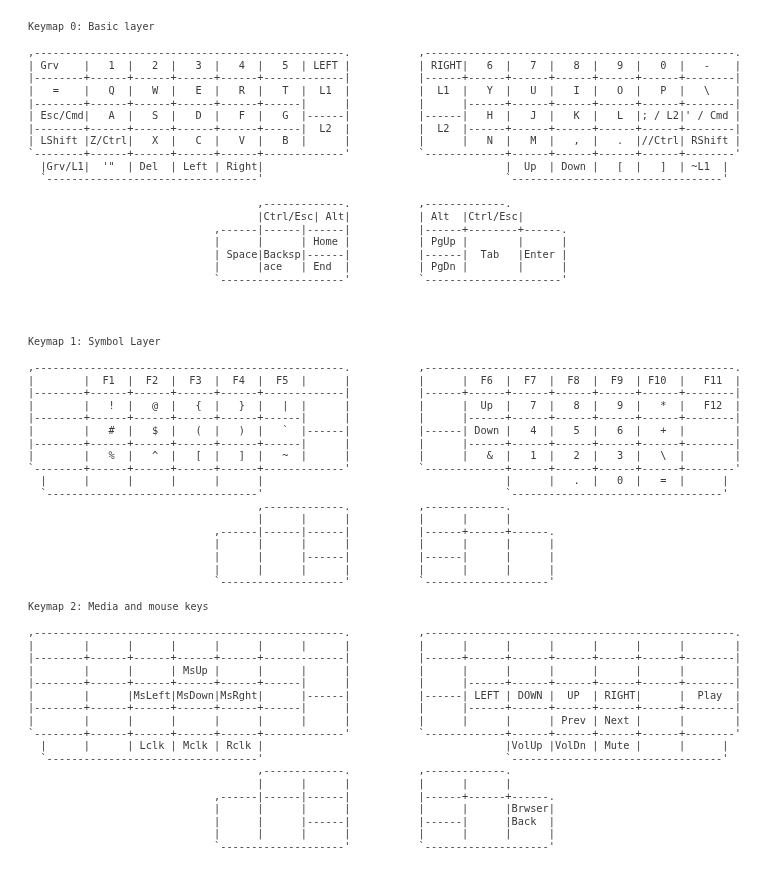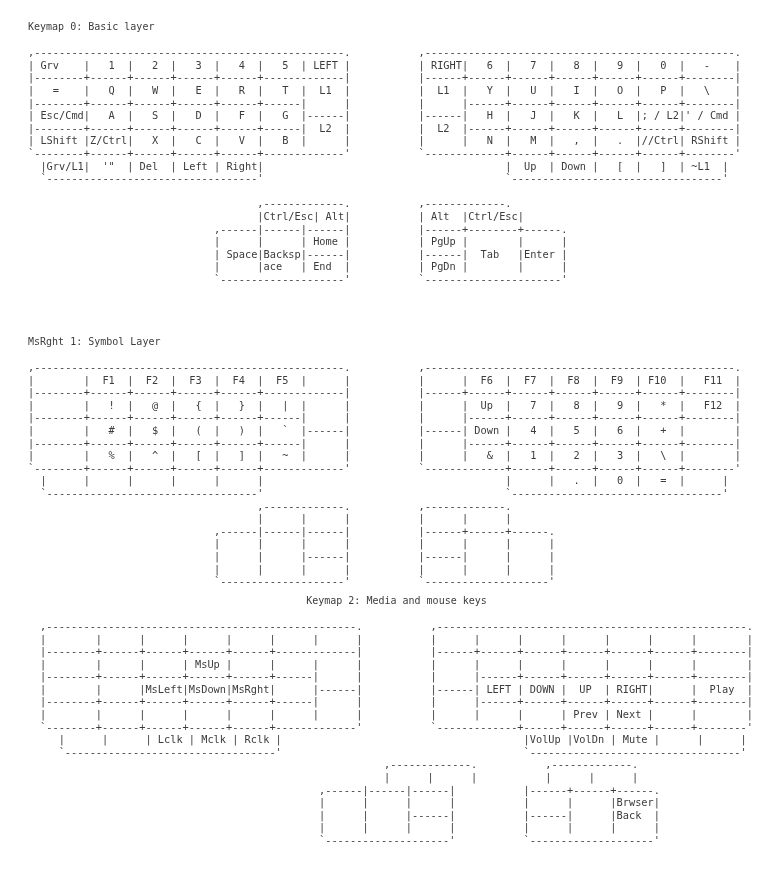--- a/index.html
+++ b/index.html
@@ -24,21 +24,21 @@
   pre.keymap-art {
     font-family: "DejaVu Sans Mono", "Liberation Mono", monospace;
     font-size: 10.3px;
     line-height: 12.6px;
     color: #3c3c3c;
     margin: 0;
     white-space: pre;
     tab-size: 8;
   }
   #keymap-1-section { margin-top: 50.4px; }
-  #keymap-2-section { margin-top: 7px; text-align: center; }
+  #keymap-2-section { margin-top: 13px; }
 </style>
 </head>
 <body>
 
 <main>
 
   <section class="keymap-block" id="keymap-0-section">
     <div class="keymap-title">Keymap 0: Basic layer</div>
     <pre class="keymap-art">,--------------------------------------------------.           ,--------------------------------------------------.
 | Grv    |   1  |   2  |   3  |   4  |   5  | LEFT |           | RIGHT|   6  |   7  |   8  |   9  |   0  |   -    |
@@ -55,21 +55,21 @@
                                      ,-------------.           ,-------------.
                                      |Ctrl/Esc| Alt|           | Alt  |Ctrl/Esc|
                               ,------|------|------|           |------+--------+------.
                               |      |      | Home |           | PgUp |        |      |
                               | Space|Backsp|------|           |------|  Tab   |Enter |
                               |      |ace   | End  |           | PgDn |        |      |
                               `--------------------'           `----------------------'</pre>
   </section>
 
   <section class="keymap-block" id="keymap-1-section">
-    <div class="keymap-title">MsRght 1: Symbol Layer</div>
+    <div class="keymap-title">Keymap 1: Symbol Layer</div>
     <pre class="keymap-art">,--------------------------------------------------.           ,--------------------------------------------------.
 |        |  F1  |  F2  |  F3  |  F4  |  F5  |      |           |      |  F6  |  F7  |  F8  |  F9  | F10  |   F11  |
 |--------+------+------+------+------+-------------|           |------+------+------+------+------+------+--------|
 |        |   !  |   @  |   {  |   }  |   |  |      |           |      |  Up  |   7  |   8  |   9  |   *  |   F12  |
 |--------+------+------+------+------+------|      |           |      |------+------+------+------+------+--------|
 |        |   #  |   $  |   (  |   )  |   `  |------|           |------| Down |   4  |   5  |   6  |   +  |        |
 |--------+------+------+------+------+------|      |           |      |------+------+------+------+------+--------|
 |        |   %  |   ^  |   [  |   ]  |   ~  |      |           |      |   &amp;  |   1  |   2  |   3  |   \  |        |
 `--------+------+------+------+------+-------------'           `-------------+------+------+------+------+--------'
   |      |      |      |      |      |                                       |      |   .  |   0  |   =  |      |

